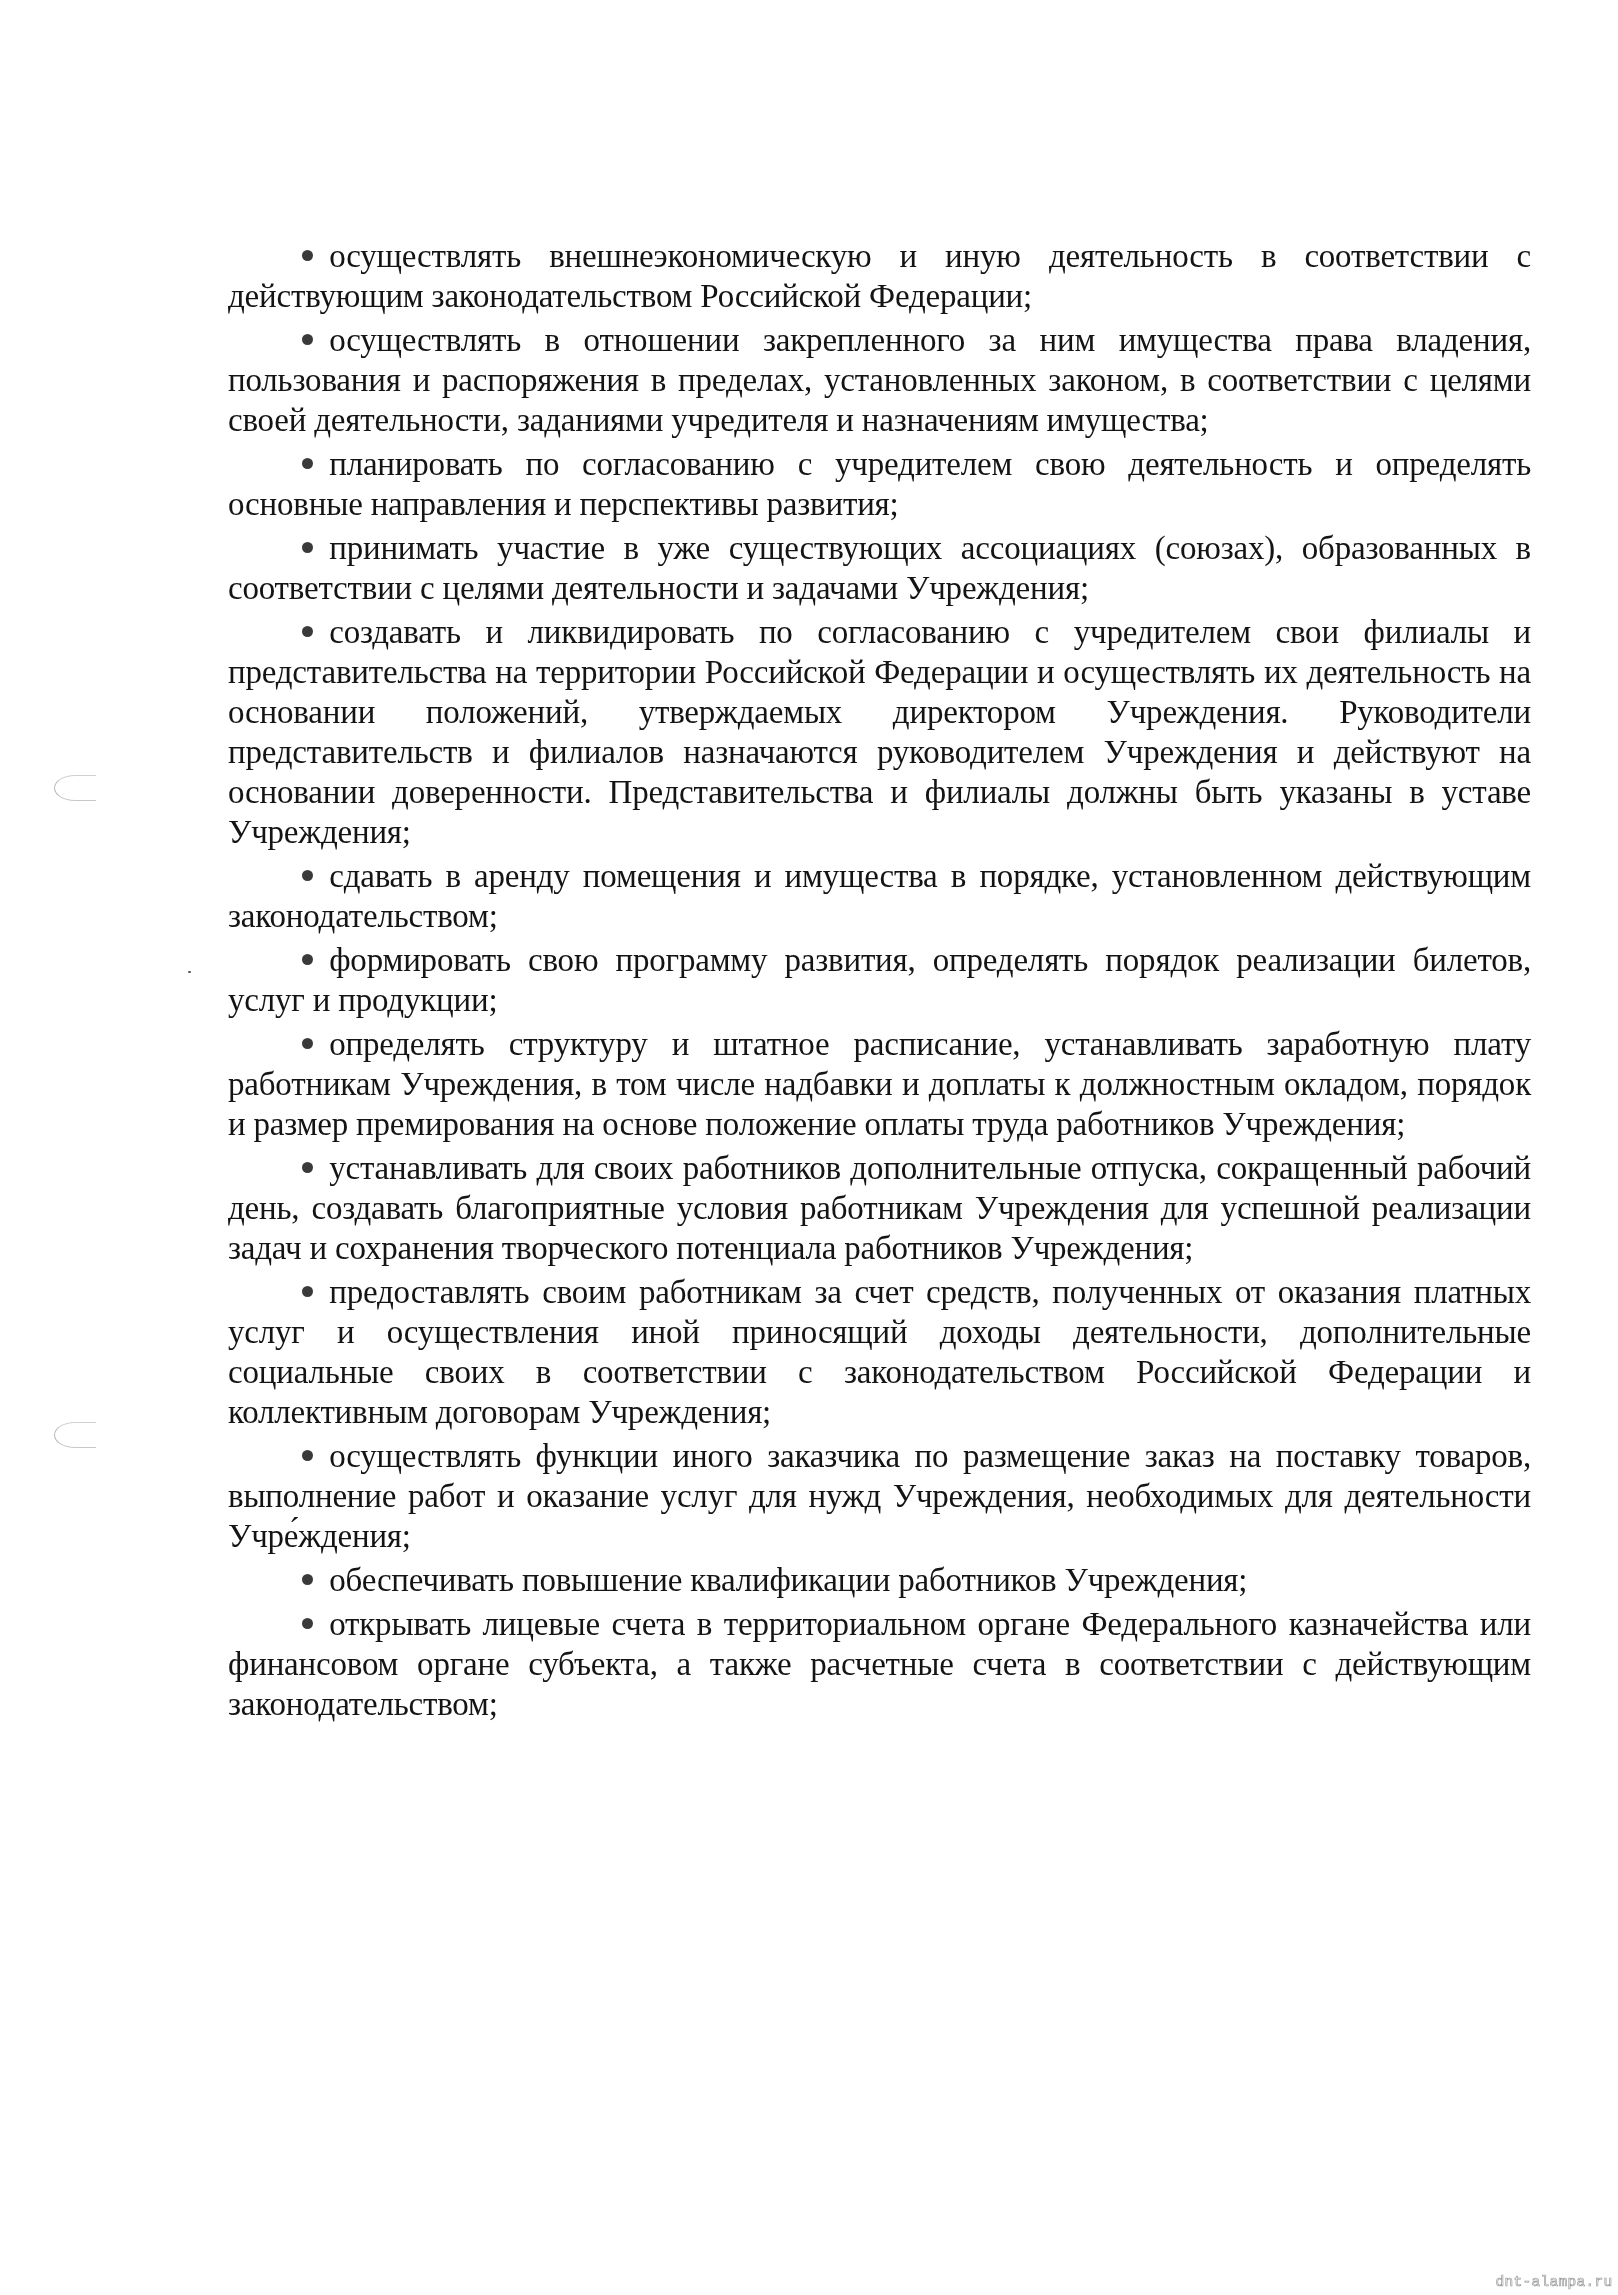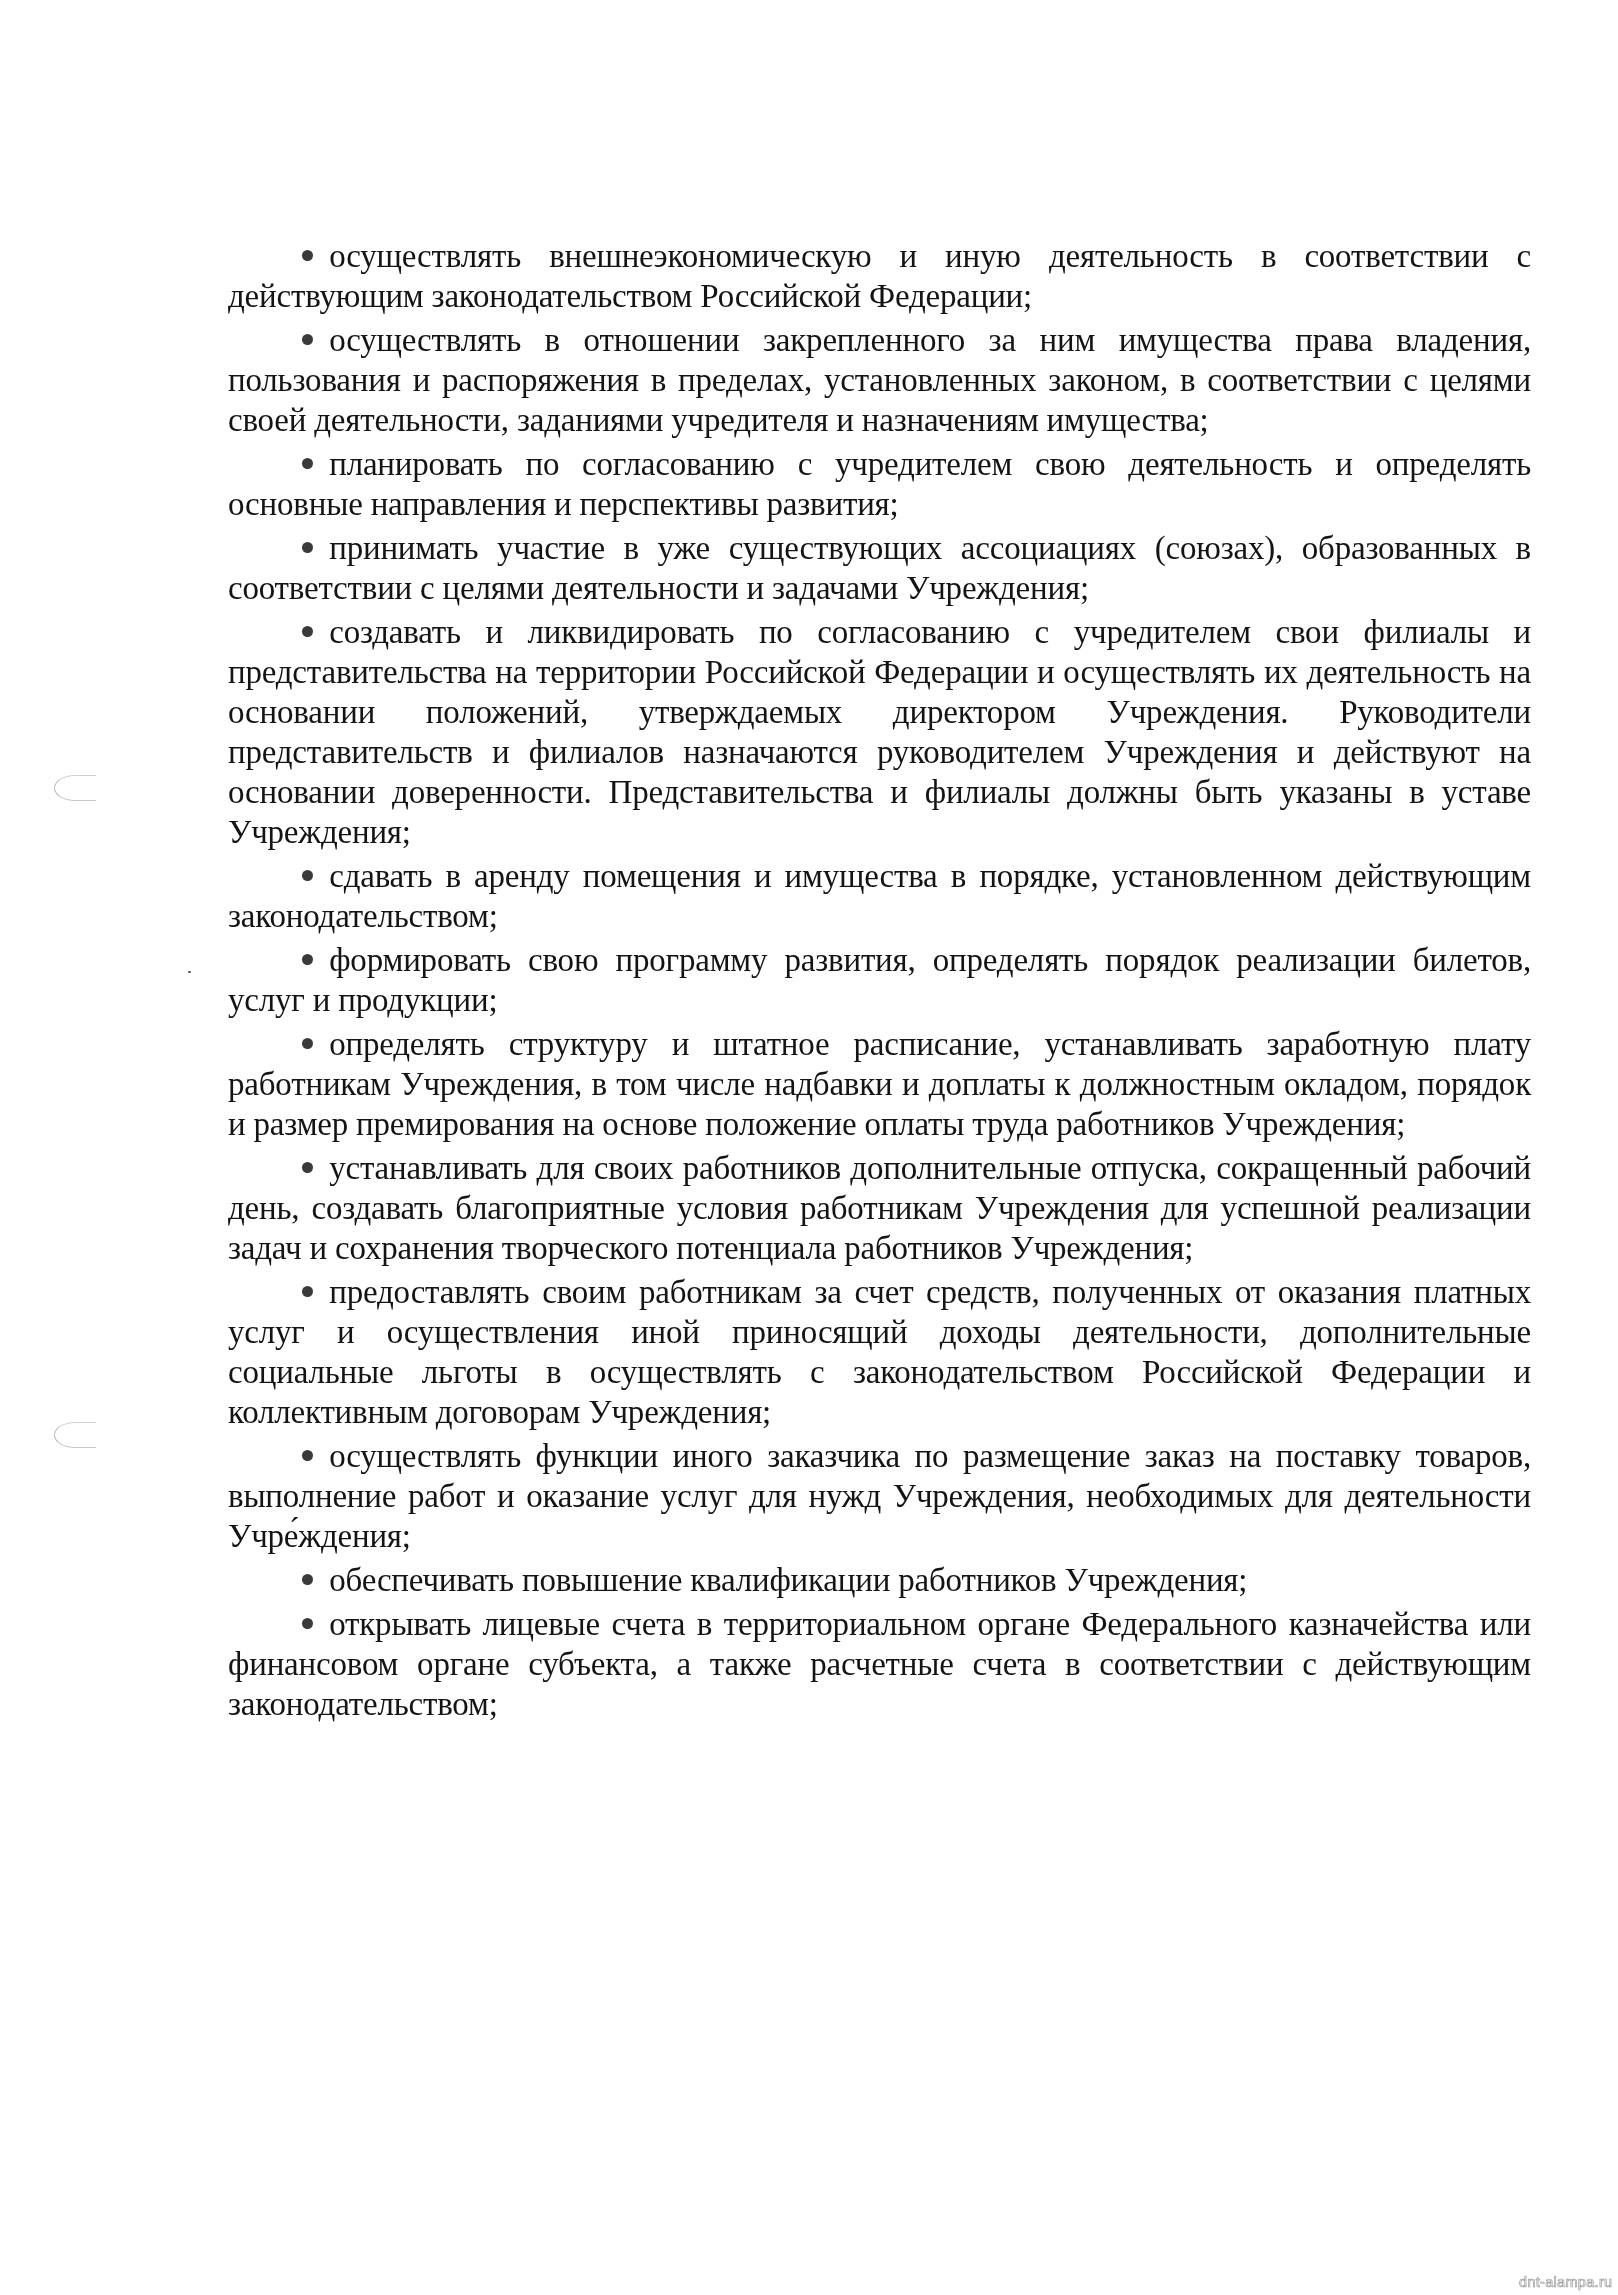--- a/index.html
+++ b/index.html
@@ -29,21 +29,21 @@
   .punch-hole {
     position: absolute; width: 41px; height: 24px;
     border-left: 1.3px solid #b8b8b8;
     border-bottom: 1.3px solid #c8c8c8;
     border-top: 0.7px solid #d0d0d0;
     border-radius: 50% 0 0 50%;
   }
   .speck { position: absolute; background: #555; border-radius: 1.3px; }
   .watermark {
     position: absolute; right: 6.6px; bottom: 5.3px;
-    font-family: Liberation Sans, sans-serif;
+    font-family: Liberation Mono, monospace;
     font-size: 14.5px; color: #ffffff;
     -webkit-text-stroke: 0.7px #9a9a9a;
     letter-spacing: 0.3px;
   }
 </style>
 </head>
 <body>
 
 <div class="punch-hole" style="left:54px; top:775px;"></div>
 <div class="punch-hole" style="left:54px; top:1422px;"></div>
@@ -52,20 +52,20 @@
 <div class="page-text">
   <p class="item"><span class="bullet"></span><span>осуществлять внешнеэкономическую и иную деятельность в соответствии с действующим законодательством Российской Федерации;</span></p>
   <p class="item"><span class="bullet"></span><span>осуществлять в отношении закрепленного за ним имущества права владения, пользования и распоряжения в пределах, установленных законом, в соответствии с целями своей деятельности, заданиями учредителя и назначениям имущества;</span></p>
   <p class="item"><span class="bullet"></span><span>планировать по согласованию с учредителем свою деятельность и определять основные направления и перспективы развития;</span></p>
   <p class="item"><span class="bullet"></span><span>принимать участие в уже существующих ассоциациях (союзах), образованных в соответствии с целями деятельности и задачами Учреждения;</span></p>
   <p class="item"><span class="bullet"></span><span>создавать и ликвидировать по согласованию с учредителем свои филиалы и представительства на территории Российской Федерации и осуществлять их деятельность на основании положений, утверждаемых директором Учреждения. Руководители представительств и филиалов назначаются руководителем Учреждения и действуют на основании доверенности. Представительства и филиалы должны быть указаны в уставе Учреждения;</span></p>
   <p class="item"><span class="bullet"></span><span>сдавать в аренду помещения и имущества в порядке, установленном действующим законодательством;</span></p>
   <p class="item"><span class="bullet"></span><span>формировать свою программу развития, определять порядок реализации билетов, услуг и продукции;</span></p>
   <p class="item"><span class="bullet"></span><span>определять структуру и штатное расписание, устанавливать заработную плату работникам Учреждения, в том числе надбавки и доплаты к должностным окладом, порядок и размер премирования на основе положение оплаты труда работников Учреждения;</span></p>
   <p class="item"><span class="bullet"></span><span>устанавливать для своих работников дополнительные отпуска, сокращенный рабочий день, создавать благоприятные условия работникам Учреждения для успешной реализации задач и сохранения творческого потенциала работников Учреждения;</span></p>
-  <p class="item"><span class="bullet"></span><span>предоставлять своим работникам за счет средств, полученных от оказания платных услуг и осуществления иной приносящий доходы деятельности, дополнительные социальные льготы в осуществлять с законодательством Российской Федерации и коллективным договорам Учреждения;</span></p>
+  <p class="item"><span class="bullet"></span><span>предоставлять своим работникам за счет средств, полученных от оказания платных услуг и осуществления иной приносящий доходы деятельности, дополнительные социальные своих в соответствии с законодательством Российской Федерации и коллективным договорам Учреждения;</span></p>
   <p class="item"><span class="bullet"></span><span>осуществлять функции иного заказчика по размещение заказ на поставку товаров, выполнение работ и оказание услуг для нужд Учреждения, необходимых для деятельности Учре́ждения;</span></p>
   <p class="item"><span class="bullet"></span><span>обеспечивать повышение квалификации работников Учреждения;</span></p>
   <p class="item"><span class="bullet"></span><span>открывать лицевые счета в территориальном органе Федерального казначейства или финансовом органе субъекта, а также расчетные счета в соответствии с действующим законодательством;</span></p>
 </div>
 
 <div class="watermark">dnt-alampa.ru</div>
 
 
 </body></html>

